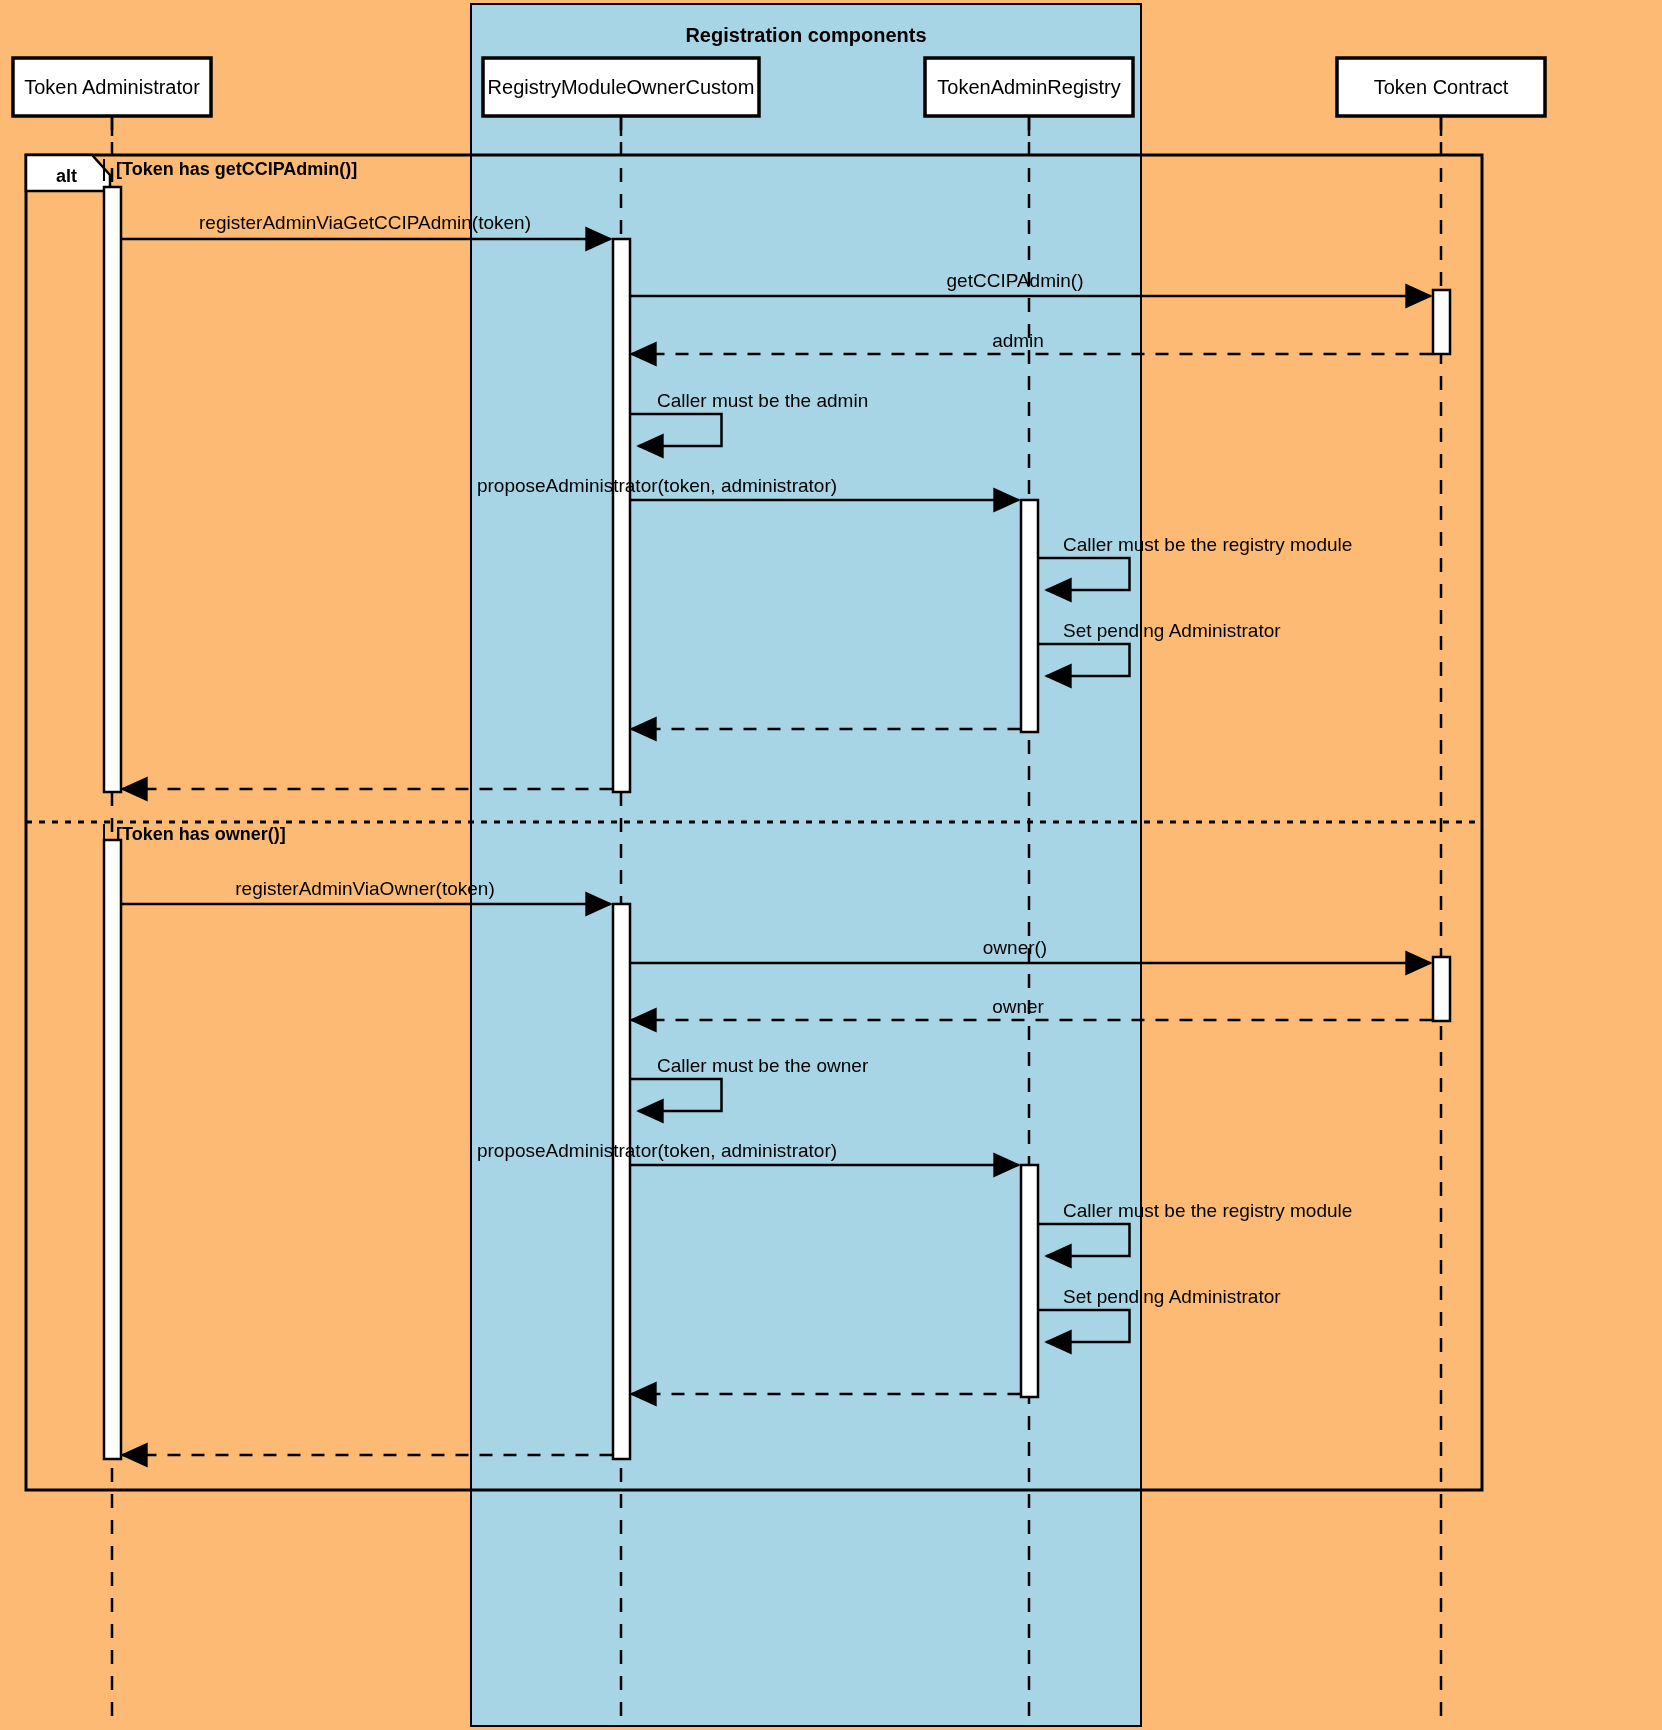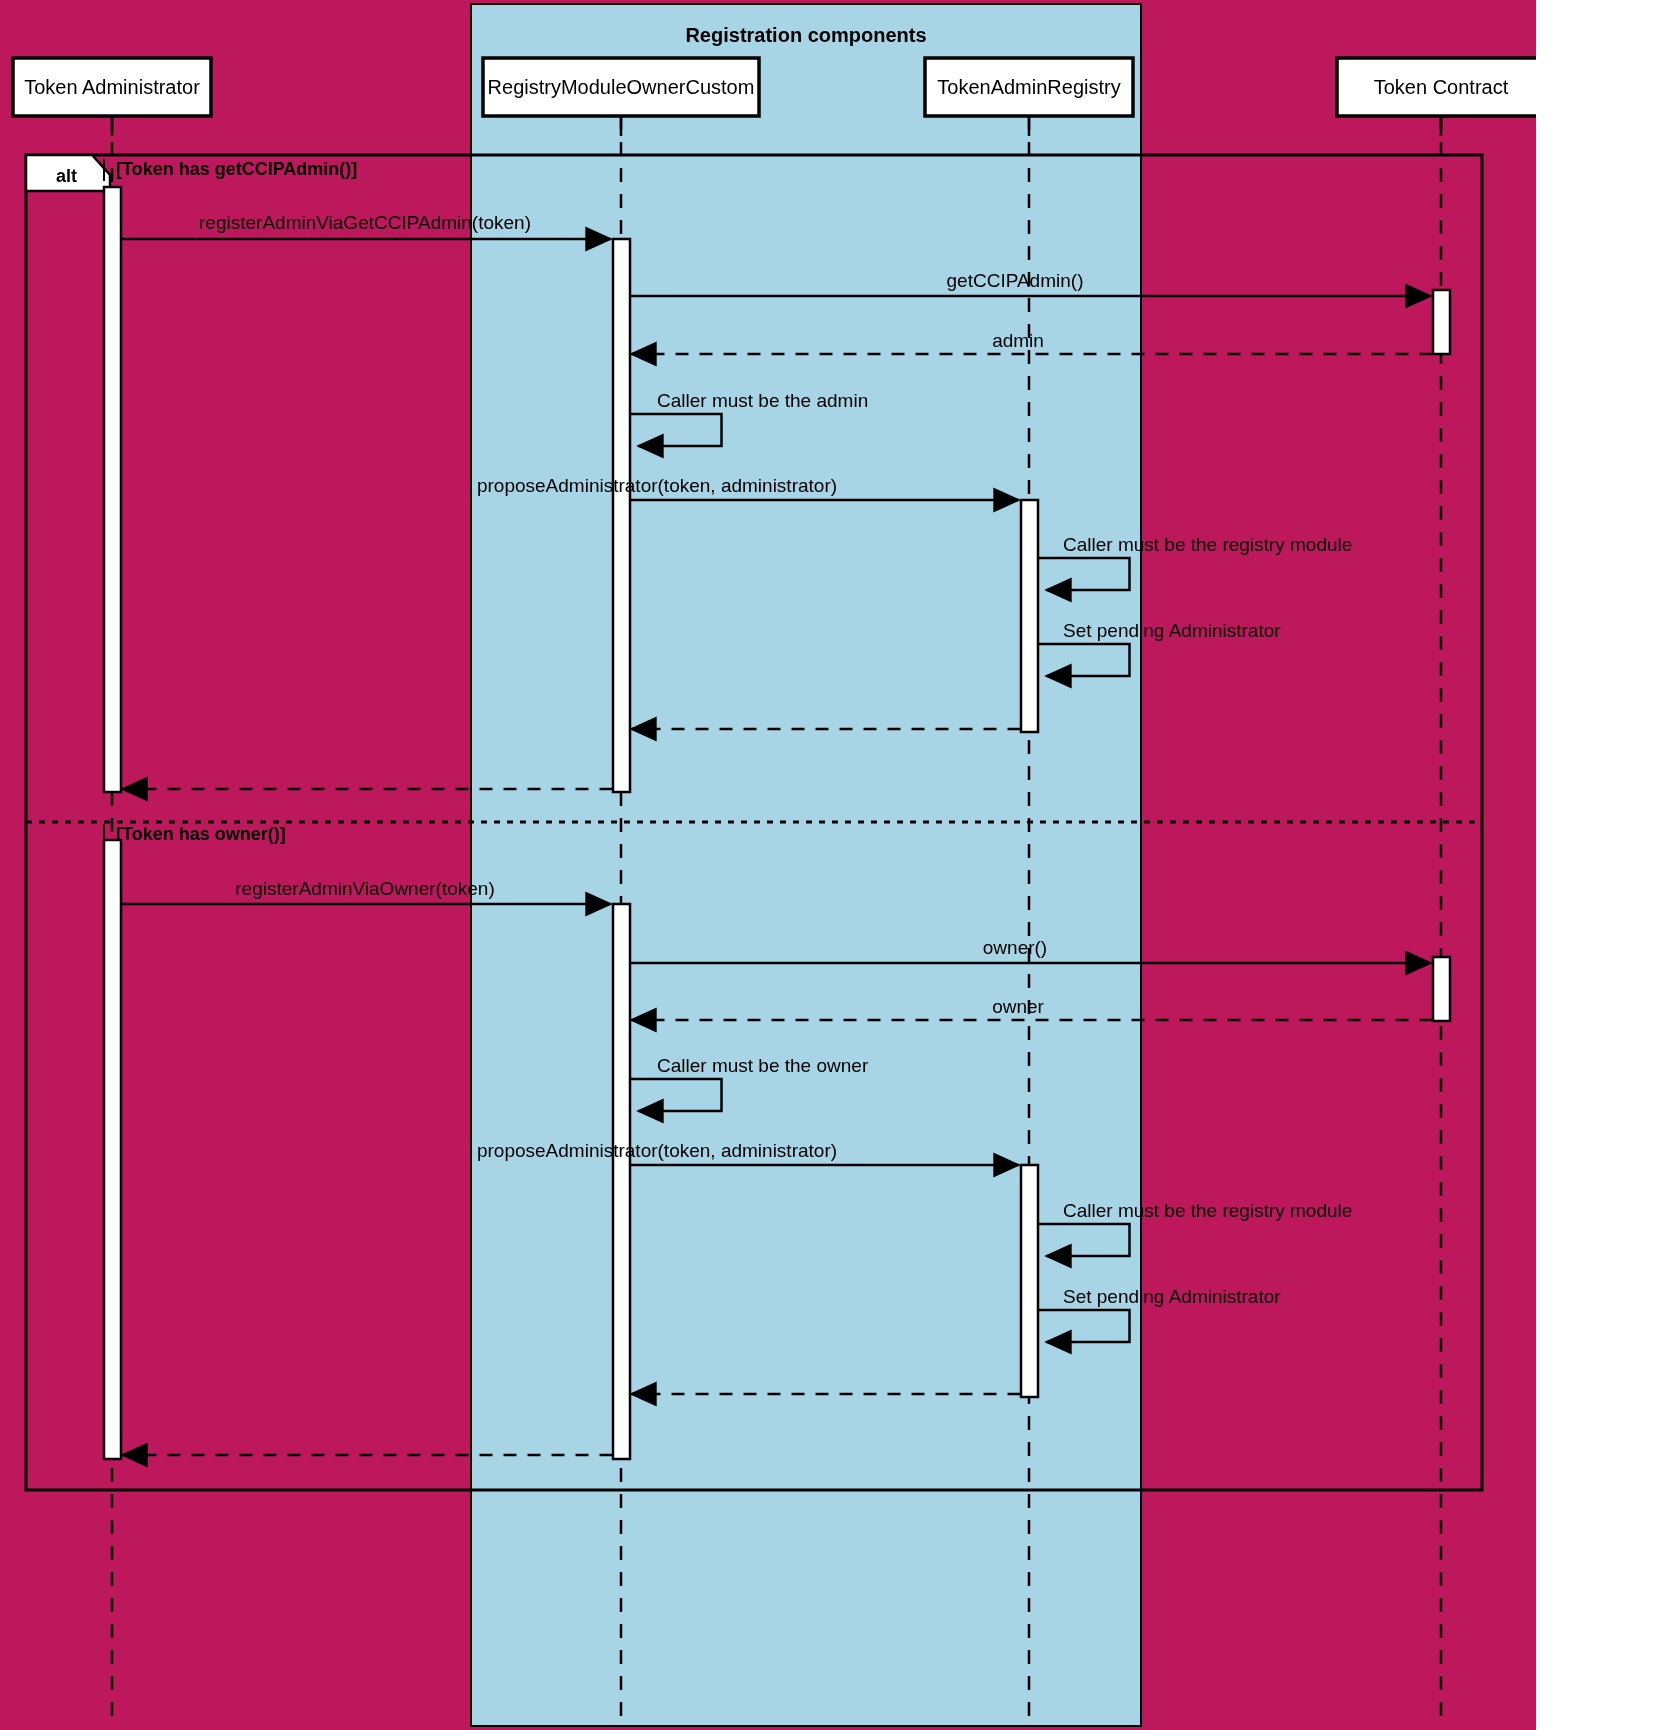--- a/index.html
+++ b/index.html
@@ -1,17 +1,17 @@
 <!DOCTYPE html>
 <html><head>
 <meta charset="utf-8">
 <style>
   html,body{margin:0;padding:0;background:#ffffff;}
   body{font-family:"Liberation Sans", sans-serif;}
-  #stage{position:relative;width:1536px;height:1730px;background:#be185d;overflow:hidden;}
+  #stage{position:relative;width:1662px;height:1730px;background:#fdba74;overflow:hidden;}
   svg{display:block;}
   .lbl{font-family:"Liberation Sans", sans-serif;font-size:19px;fill:#000;}
   .lbl-b{font-family:"Liberation Sans", sans-serif;font-size:18px;font-weight:bold;fill:#000;}
   .lbl-title{font-family:"Liberation Sans", sans-serif;font-size:20px;font-weight:bold;fill:#000;}
   .lbl-part{font-family:"Liberation Sans", sans-serif;font-size:20px;fill:#000;}
 </style>
 </head>
 <body>
 
 <div id="stage">

